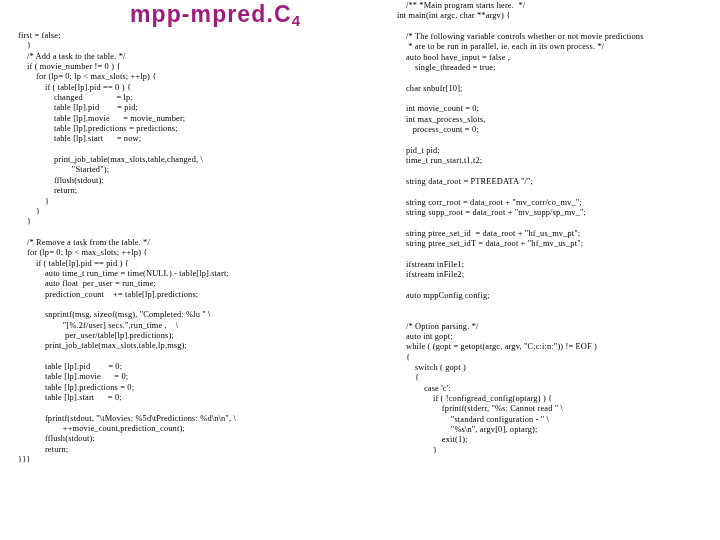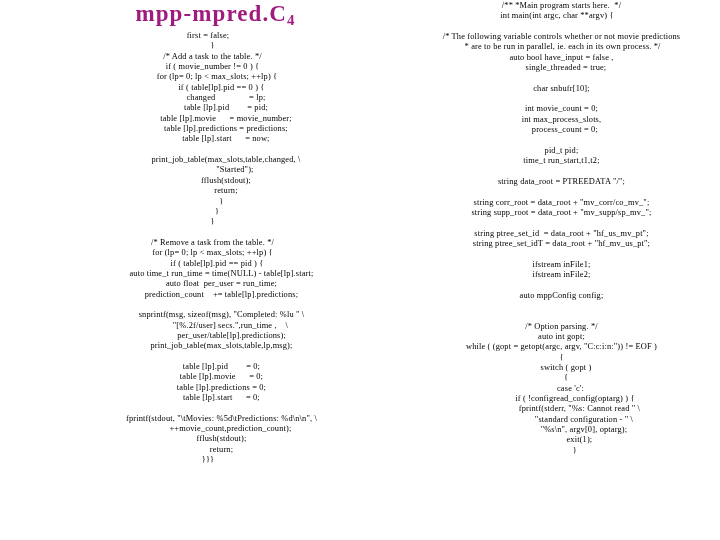--- a/index.html
+++ b/index.html
@@ -24,21 +24,21 @@
   
   #title-block {
     position: absolute;
     left: 0px;
     top: 1px;
     width: 430px;
     text-align: center;
   }
   #slide-title {
     display: inline-block;
-    font-family: Liberation Serif, serif;
+    font-family: Liberation Sans, sans-serif;
     font-weight: bold;
     font-size: 23px;
     line-height: 26px;
     letter-spacing: 1.1px;
     color: #A01B7E;
     white-space: pre;
   }
   #slide-title .sub {
     font-size: 15px;
     vertical-align: -4px;
@@ -46,21 +46,20 @@
   }
   
   .code-col {
     position: absolute;
     font-family: "Liberation Serif", "DejaVu Serif", serif;
     font-size: 8.4px;
     line-height: 10.35px;
     color: #000000;
     white-space: pre;
     letter-spacing: 0.15px;
-    text-align: center;
   }
   #left-col {
     left: 18px;
     top: 31px;
     width: 380px;
   }
   #right-col {
     left: 397px;
     top: 1px;
     width: 320px;

